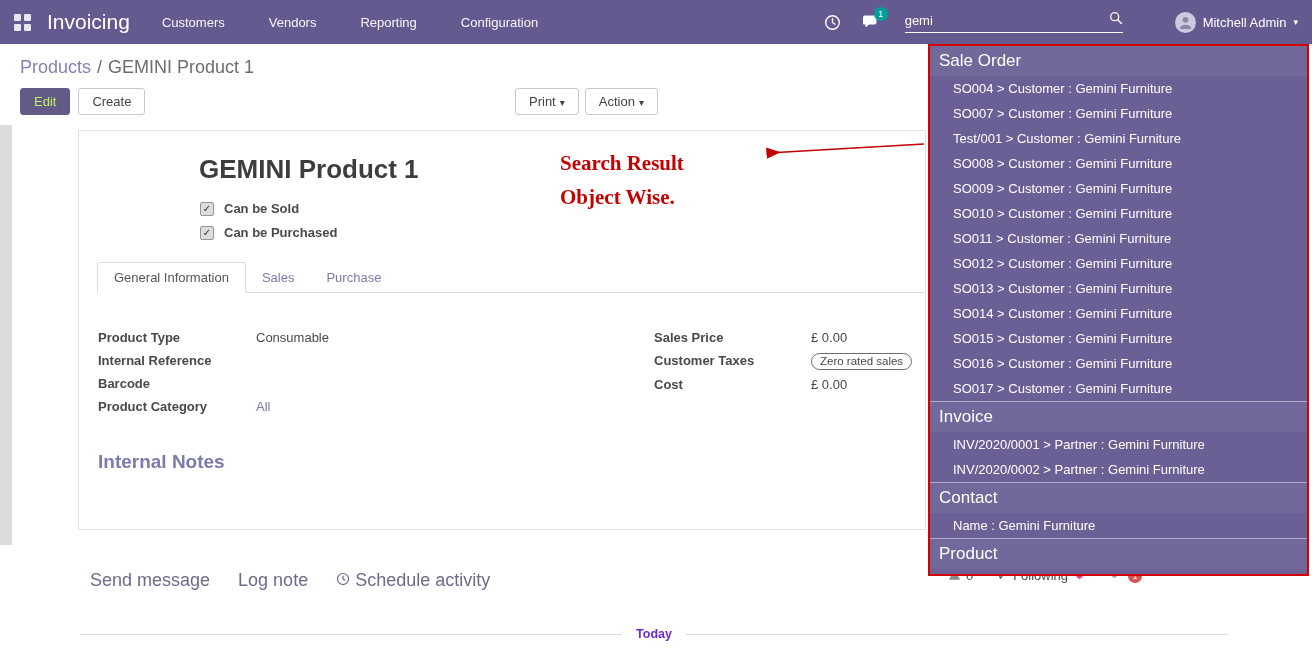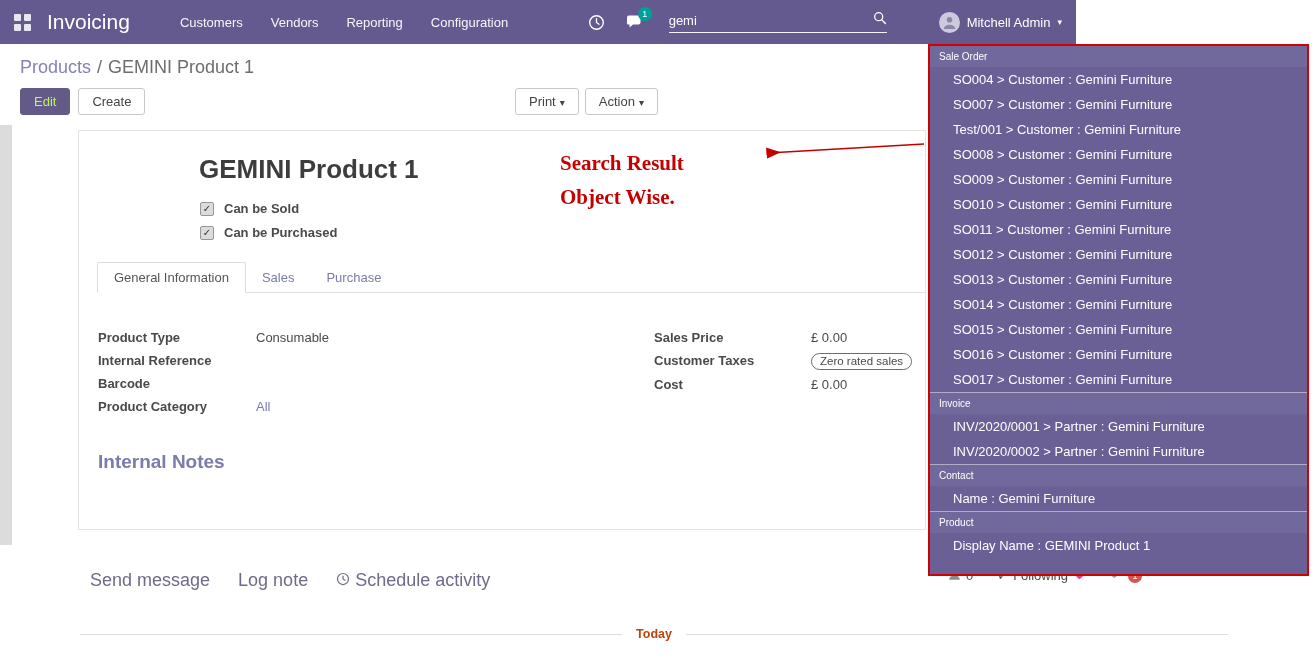--- a/index.html
+++ b/index.html
@@ -3,27 +3,27 @@
 <meta charset="utf-8">
 <style>
   * { box-sizing: border-box; }
   html,body { margin:0; padding:0; }
   body {
     width:1312px; height:658px; position:relative; overflow:hidden;
     background:#fff; font-family:"Liberation Sans", sans-serif;
   }
   
   .navbar {
-    position:absolute; top:0; left:0; width:1076px; height:44px;
+    position:absolute; top:0; left:0; width:1312px; height:44px;
     background:#645a8f; display:flex; align-items:center; padding:0 14px; z-index:60;
   }
   .apps-icon { width:17px; height:17px; display:grid; grid-template-columns:7px 7px; gap:3px; cursor:pointer; }
   .apps-icon i { width:7px; height:7px; background:#fff; opacity:.85; border-radius:1px; }
   .brand { color:#fff; font-size:21px; margin-left:16px; cursor:pointer; }
-  .nav-menus { display:flex; gap:28px; margin-left:50px; }
+  .nav-menus { display:flex; gap:44px; margin-left:32px; }
   .nav-item { color:rgba(255,255,255,.95); font-size:13px; cursor:pointer; }
   .nav-right { margin-left:auto; display:flex; align-items:center; gap:20px; }
   .icon-btn { position:relative; display:flex; align-items:center; cursor:pointer; }
   .nav-badge {
     position:absolute; top:-7px; right:-9px; background:#00a09a; color:#fff;
     border-radius:50%; width:14px; height:14px; font-size:9px; line-height:14px;
     text-align:center; font-style:normal;
   }
   .searchbox { display:flex; align-items:center; width:218px; border-bottom:1px solid rgba(255,255,255,.95); padding-bottom:3px; margin-left:6px; }
   .searchbox input { flex:1; background:transparent; border:none; outline:none; color:#fff; font-size:13px; font-family:inherit; padding:0; }
@@ -78,28 +78,28 @@
   .arrow-svg { position:absolute; left:756px; top:139px; z-index:5; }
 
   
   .chatter-links { position:absolute; left:90px; top:570px; display:flex; gap:28px; align-items:center; font-size:18px; color:#6e6a8a; }
   .chatter-links a { cursor:pointer; display:flex; align-items:center; gap:5px; color:#6e6a8a; text-decoration:none; }
   .chatter-right { position:absolute; left:948px; top:567px; display:flex; gap:24px; align-items:center; font-size:13px; color:#494949; z-index:10; }
   .chatter-right .grp { display:flex; align-items:center; gap:5px; cursor:pointer; }
   .att-badge { background:#d9534f; color:#fff; border-radius:50%; width:14px; height:14px; font-size:9px; line-height:14px; text-align:center; }
   .today { position:absolute; left:80px; right:84px; top:627px; display:flex; align-items:center; gap:14px; }
   .today .line { flex:1; border-top:1px solid #dcdcdc; }
-  .today .label { font-size:12.5px; font-weight:bold; color:#c2410c; }
+  .today .label { font-size:12.5px; font-weight:bold; color:#6d28d9; }
 
   
   .dropdown {
     position:absolute; left:928px; top:44px; width:381px; height:532px;
     background:#6a6096; border:2px solid #d40000; z-index:40; overflow:hidden;
   }
-  .dd-header { padding:5px 9px; font-size:10px; color:#fff; border-top:1px solid rgba(255,255,255,.45); background:rgba(255,255,255,.05); }
+  .dd-header { padding:5px 9px; font-size:17px; color:#fff; border-top:1px solid rgba(255,255,255,.45); background:rgba(255,255,255,.05); }
   .dropdown .dd-header:first-child { border-top:none; }
   .dd-item { padding:5px 9px 5px 23px; font-size:13px; color:#fff; cursor:pointer; white-space:nowrap; }
 </style>
 </head>
 <body>
 
 <header class="navbar">
   <div class="apps-icon">
       <i></i>
       <i></i>

